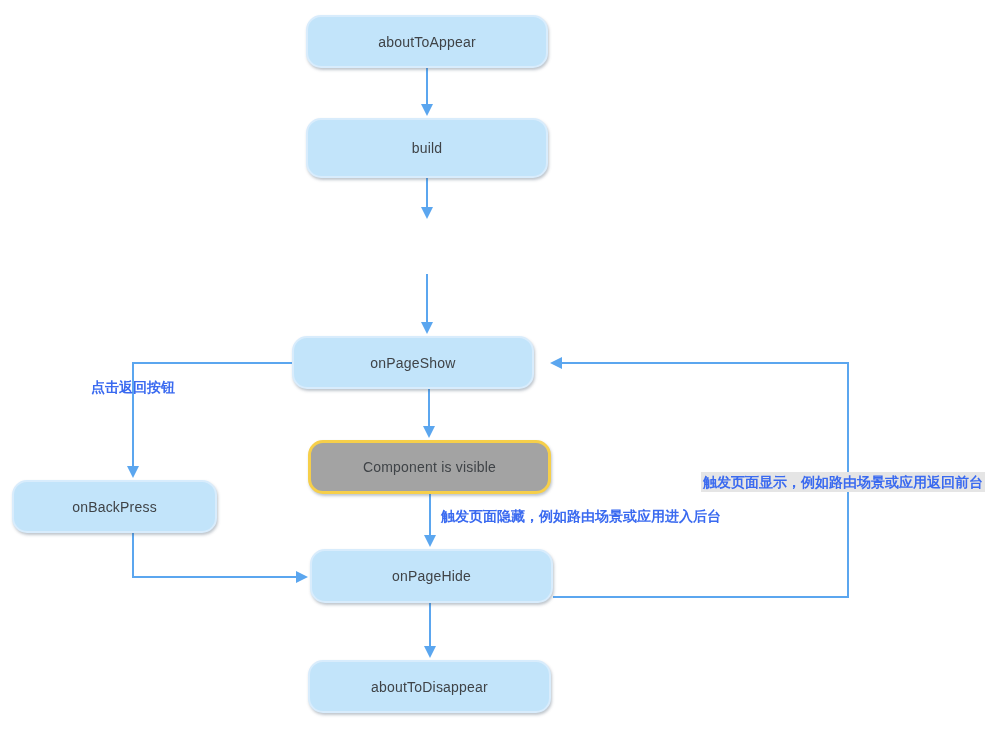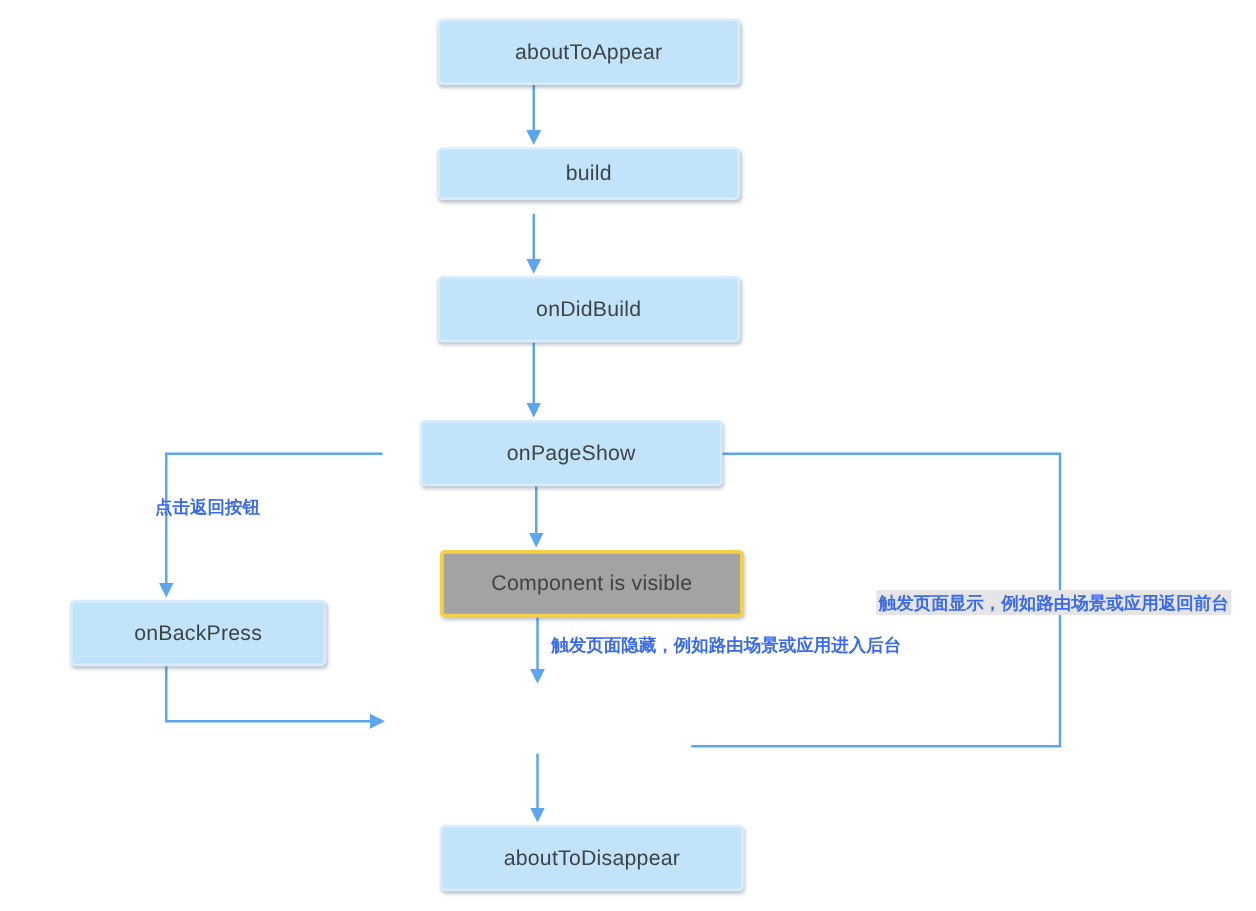--- a/index.html
+++ b/index.html
@@ -18,54 +18,53 @@
   .connectors {
     position: absolute;
     left: 0; top: 0;
     width: 1005px;
     height: 729px;
     pointer-events: none;
   }
   .node {
     position: absolute;
     box-sizing: border-box;
-    border-radius: 4px;
+    border-radius: 15px;
     display: flex;
     align-items: center;
     justify-content: center;
-    font-size: 17px;
+    font-size: 14px;
     color: #3F4347;
     background: #C2E4FA;
     border: 2px solid #D8ECFC;
     box-shadow: 1px 2px 3px rgba(70, 90, 110, 0.35);
     letter-spacing: 0.2px;
-    margin-left: 44px;
   }
   .node.highlight {
     background: #a3a3a3;
     border: 3px solid #F6CF4A;
   }
   .edge-label {
     position: absolute;
     font-size: 14px;
     font-weight: 600;
     color: #3A6AF0;
     white-space: nowrap;
     line-height: 18px;
   }
   .edge-label.masked {
     background: #e5e5e5;
     padding: 1px 2px;
   }
-  #label-back   { left: 58px;  top: 396px; width: 150px; text-align: right; }
+  #label-back   { left: 58px;  top: 378px; width: 150px; text-align: center; }
   #label-hide   { left: 441px; top: 507px; }
   #label-show   { left: 701px; top: 472px; }
 
   #node-aboutToAppear    { left: 306px; top: 15px;  width: 242px; height: 53px; }
-  #node-build            { left: 306px; top: 118px; width: 242px; height: 42px; }
+  #node-build            { left: 306px; top: 118px; width: 242px; height: 60px; }
   #node-onDidBuild       { left: 306px; top: 221px; width: 242px; height: 53px; }
   #node-onPageShow       { left: 292px; top: 336px; width: 242px; height: 53px; }
   #node-componentVisible { left: 308px; top: 440px; width: 243px; height: 54px; }
   #node-onBackPress      { left: 12px;  top: 480px; width: 205px; height: 53px; }
   #node-onPageHide       { left: 310px; top: 549px; width: 243px; height: 54px; }
   #node-aboutToDisappear { left: 308px; top: 660px; width: 243px; height: 53px; text-align: center; }
 </style>
 </head>
 <body>
 
@@ -87,28 +86,28 @@
       <path d="M306,363 L133,363 L133,468" marker-end="url(#arrow)"></path>
       <path d="M133,533 L133,577 L298,577" marker-end="url(#arrow)"></path>
       <path d="M553,597 L848,597 L848,363 L560,363" marker-end="url(#arrow)"></path>
     </g>
   </svg>
 
   <div class="node" id="node-aboutToAppear">aboutToAppear</div>
 
   <div class="node" id="node-build">build</div>
 
-  <div class="node" id="node-onDidBuild">onDidBuild</div>
 
   <div class="node" id="node-onPageShow">onPageShow</div>
 
   <div class="node highlight" id="node-componentVisible">Component is visible</div>
 
   <div class="node" id="node-onBackPress">onBackPress</div>
 
+  <div class="node" id="node-onPageHide">onPageHide</div>
 
   <div class="node" id="node-aboutToDisappear">aboutToDisappear</div>
 
   <div class="edge-label" id="label-back">点击返回按钮</div>
 
   <div class="edge-label" id="label-hide">触发页面隐藏，例如路由场景或应用进入后台</div>
 
   <div class="edge-label masked" id="label-show">触发页面显示，例如路由场景或应用返回前台</div>
 
 </div>

